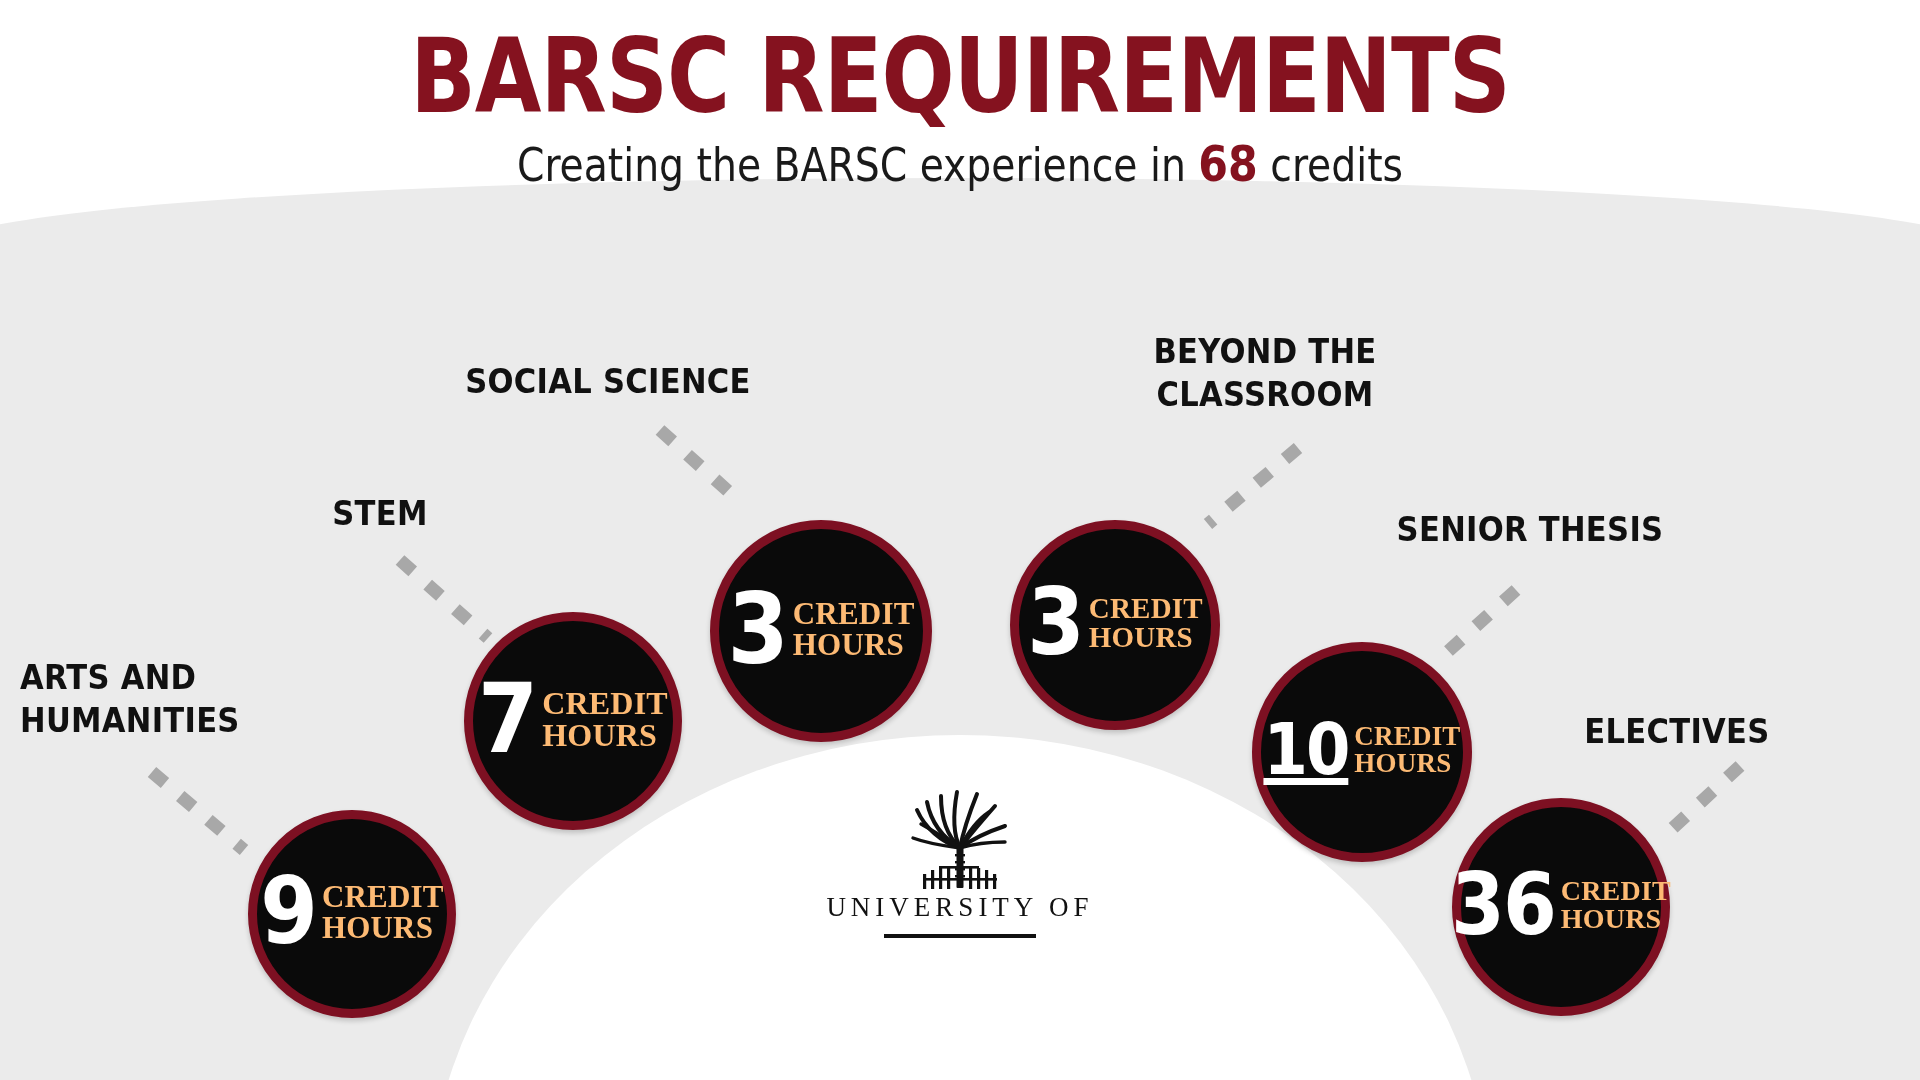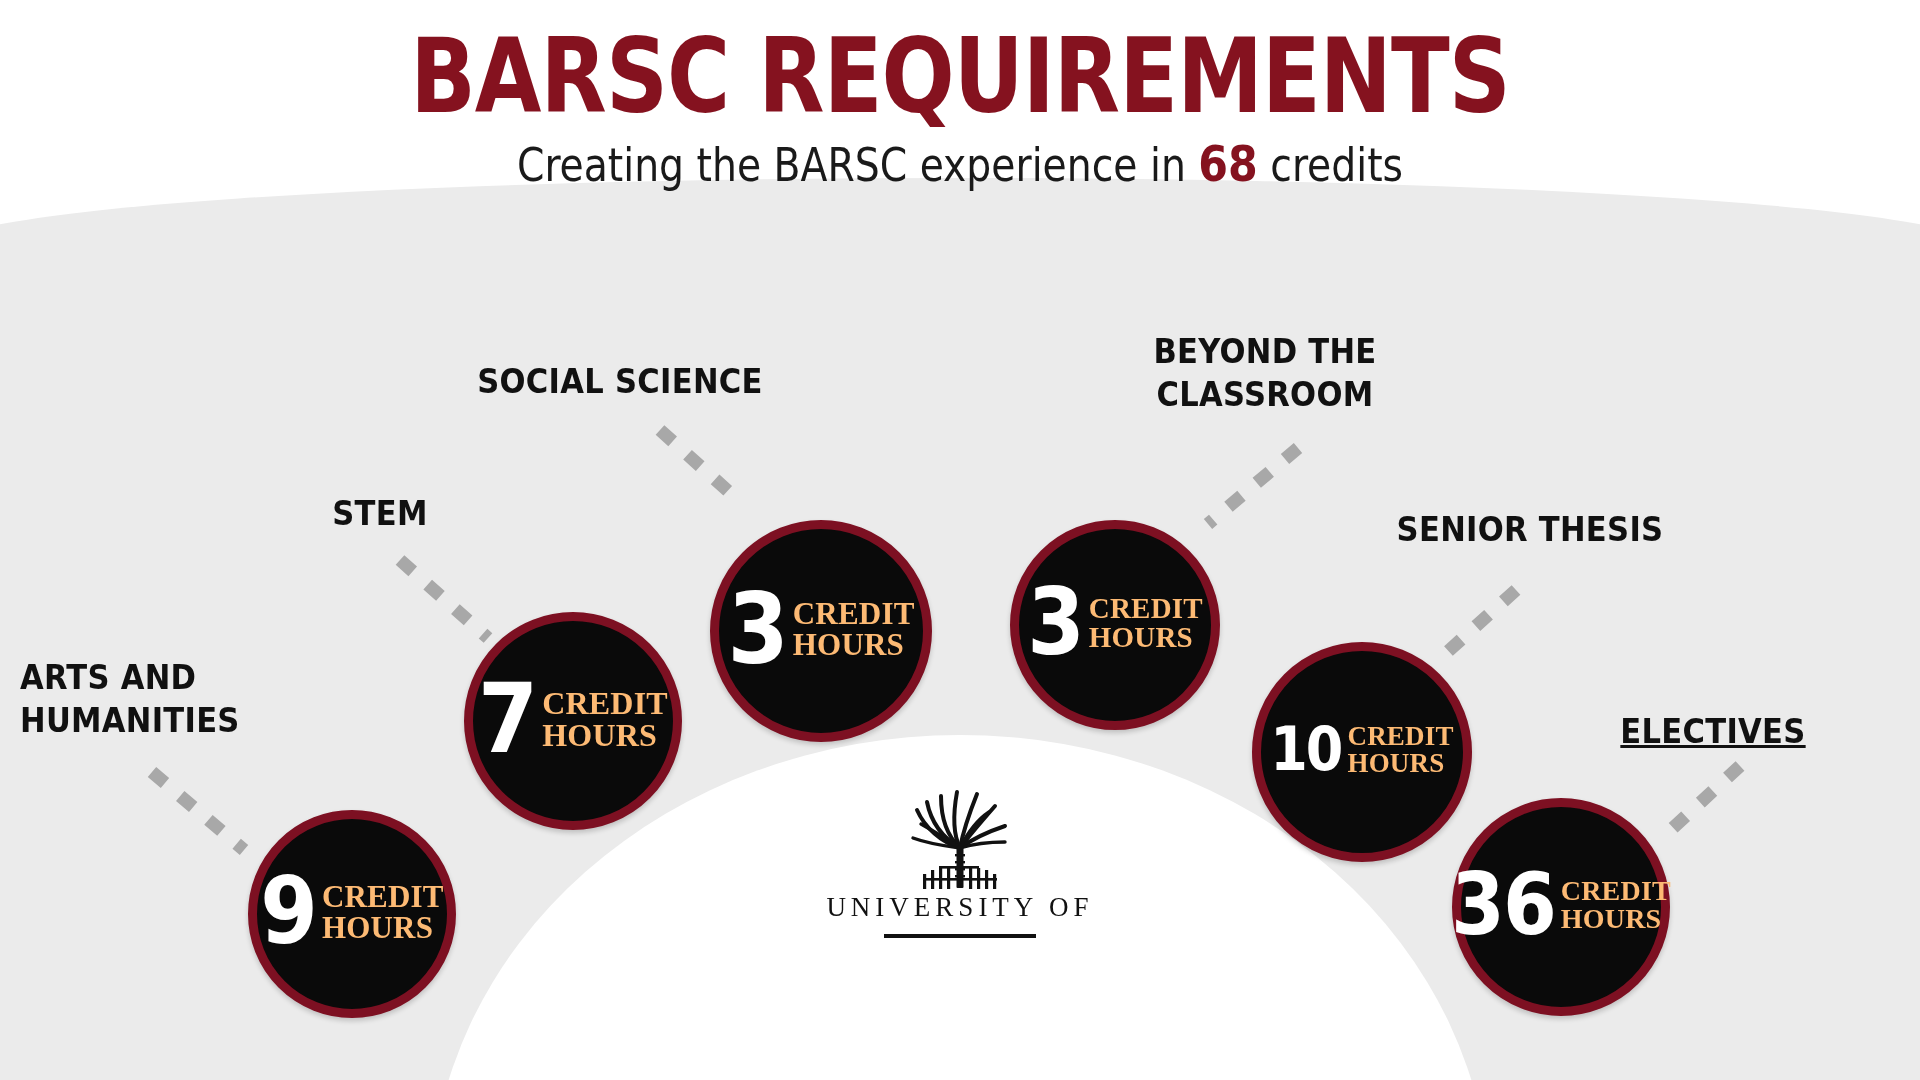--- a/index.html
+++ b/index.html
@@ -187,21 +187,21 @@
       <div class="inner">
         <span class="big" style="font-size:96px;">7</span>
         <span class="unit" style="font-size:32px;">
           <span>CREDIT</span><br>
           <span>HOURS</span>
         </span>
       </div>
     </div>
   </div>
 
-  <div class="label center" style="left:450px;top:360px;width:340px;">SOCIAL SCIENCE</div>
+  <div class="label center" style="left:438px;top:360px;width:340px;">SOCIAL SCIENCE</div>
   <div class="node">
     <div class="circle" style="left:710px;top:520px;width:222px;height:222px;">
       <div class="inner">
         <span class="big" style="font-size:98px;">3</span>
         <span class="unit" style="font-size:31px;">
           <span>CREDIT</span><br>
           <span>HOURS</span>
         </span>
       </div>
     </div>
@@ -218,30 +218,30 @@
           <span>HOURS</span>
         </span>
       </div>
     </div>
   </div>
 
   <div class="label center" style="left:1360px;top:508px;width:340px;">SENIOR THESIS</div>
   <div class="node">
     <div class="circle" style="left:1252px;top:642px;width:220px;height:220px;">
       <div class="inner">
-        <span class="big" style="font-size:60px;">10</span>
+        <span class="big" style="font-size:71px;text-decoration:underline;">10</span>
         <span class="unit" style="font-size:27px;">
           <span>CREDIT</span><br>
           <span>HOURS</span>
         </span>
       </div>
     </div>
   </div>
 
-  <div class="label center" style="left:1568px;top:710px;width:290px;text-decoration:underline;">ELECTIVES</div>
+  <div class="label center" style="left:1532px;top:710px;width:290px;">ELECTIVES</div>
   <div class="node">
     <div class="circle" style="left:1452px;top:798px;width:218px;height:218px;">
       <div class="inner">
         <span class="big" style="font-size:86px;">36</span>
         <span class="unit" style="font-size:28px;">
           <span>CREDIT</span><br>
           <span>HOURS</span>
         </span>
       </div>
     </div>

